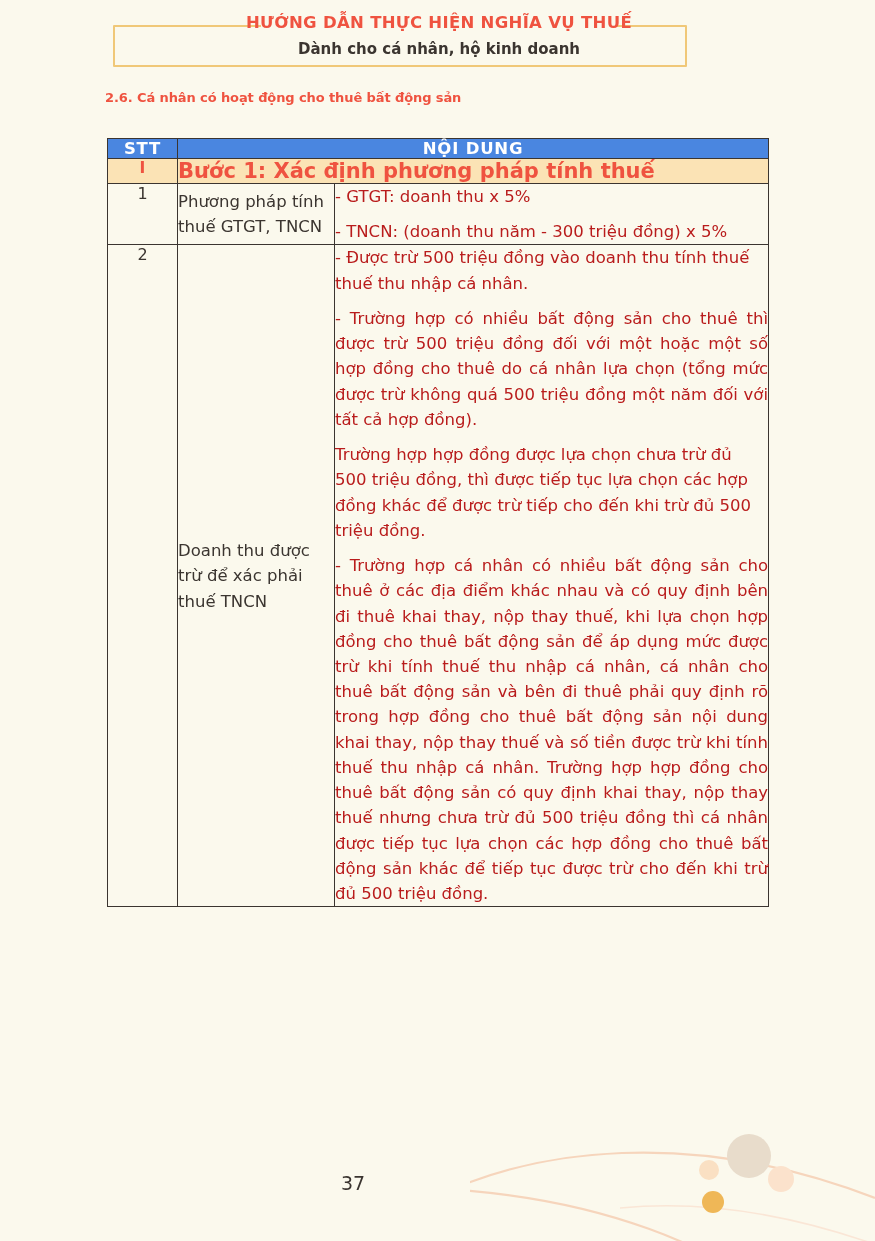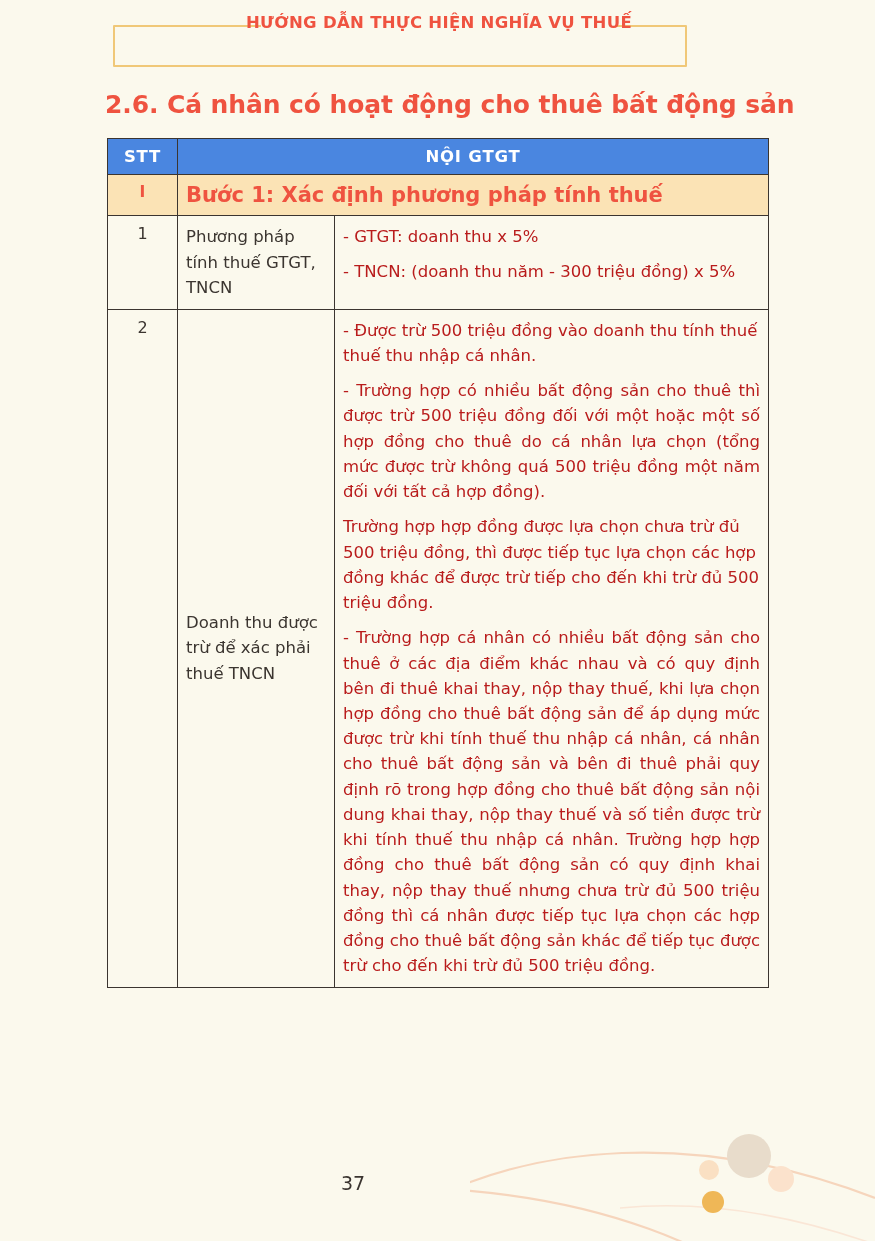--- a/index.html
+++ b/index.html
@@ -62,39 +62,39 @@
     font-weight: 600;
     color: #3b3530;
     white-space: nowrap;
   }
 
   
   .section-heading {
     position: absolute;
     left: 105px;
     top: 90px;
-    font-size: 25px;
+    font-size: 13px;
     font-weight: bold;
     color: #ef5340;
     letter-spacing: -0.1px;
     white-space: nowrap;
   }
 
   
   .tbl {
     position: absolute;
     left: 107px;
     top: 138px;
     width: 661px;
     border-collapse: collapse;
     table-layout: fixed;
   }
   .tbl td, .tbl th {
     border: 1.6px solid #3b3530;
-    padding: 8px;
+    padding: 0;
     vertical-align: top;
   }
   .col-stt  { width: 70px; }
   .col-mid  { width: 157px; }
   .col-body { width: 434px; }
 
   .hdr-cell {
     background: #4a86e0;
     color: #ffffff;
     font-size: 16.5px;
@@ -168,34 +168,35 @@
     pointer-events: none;
   }
 </style>
 </head>
 <body>
 
 <div class="page-header">
   <div class="header-box"></div>
   <div class="header-box-topmask"></div>
   <div class="header-title">HƯỚNG DẪN THỰC HIỆN NGHĨA VỤ THUẾ</div>
+  <div class="header-sub">Dành cho cá nhân, hộ kinh doanh</div>
 </div>
 
 <div class="section-heading">2.6. Cá nhân có hoạt động cho thuê bất động sản</div>
 
 <table class="tbl">
   <colgroup>
     <col class="col-stt">
     <col class="col-mid">
     <col class="col-body">
   </colgroup>
   <thead>
     <tr>
       <th class="hdr-cell">STT</th>
-      <th class="hdr-cell" colspan="2">NỘI GTGT</th>
+      <th class="hdr-cell" colspan="2">NỘI DUNG</th>
     </tr>
   </thead>
   <tbody>
     <tr>
       <td class="step-cell step-num">I</td>
       <td class="step-cell step-title" colspan="2">Bước 1: Xác định phương pháp tính thuế</td>
     </tr>
 
     <tr>
       <td class="num-cell">1</td>

